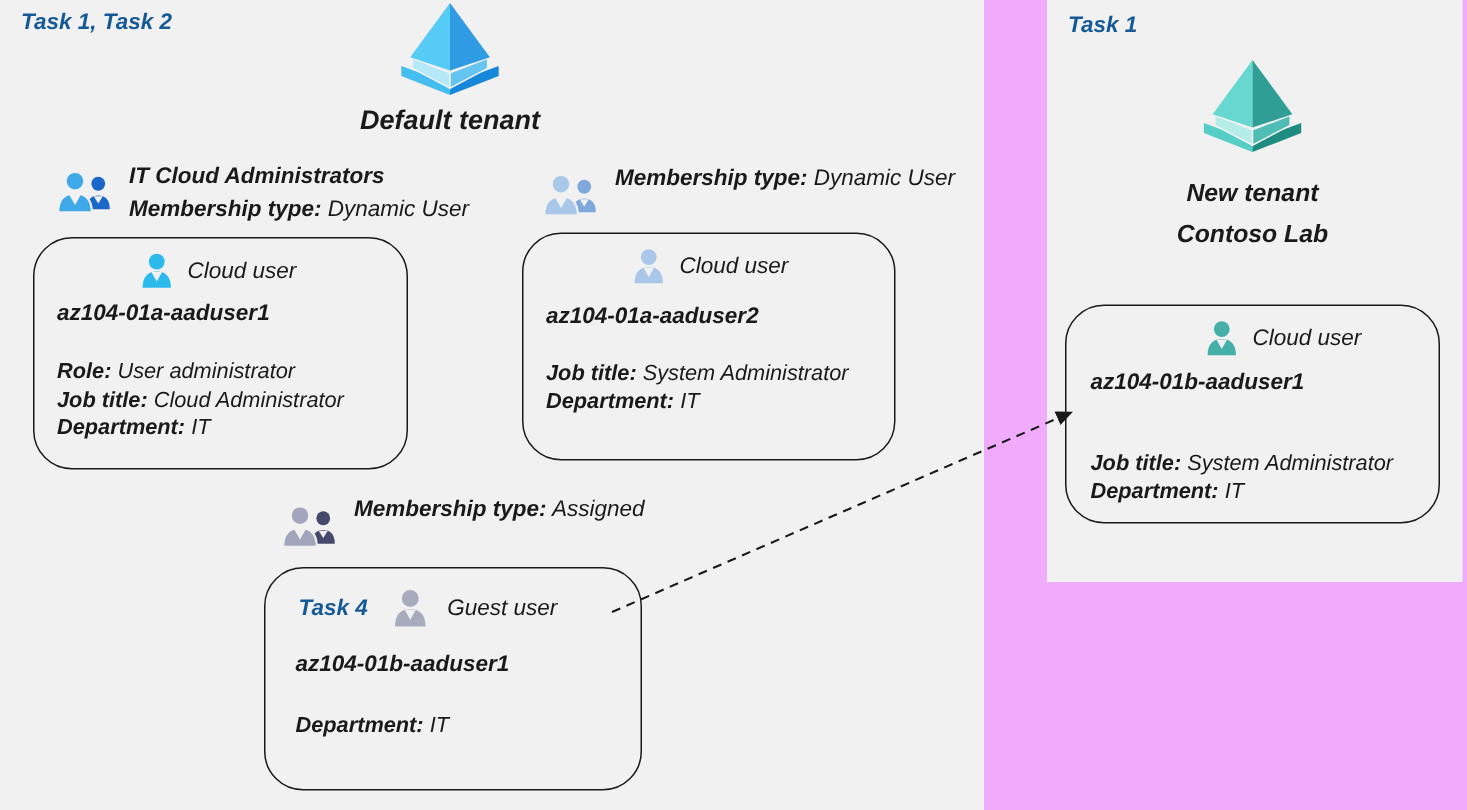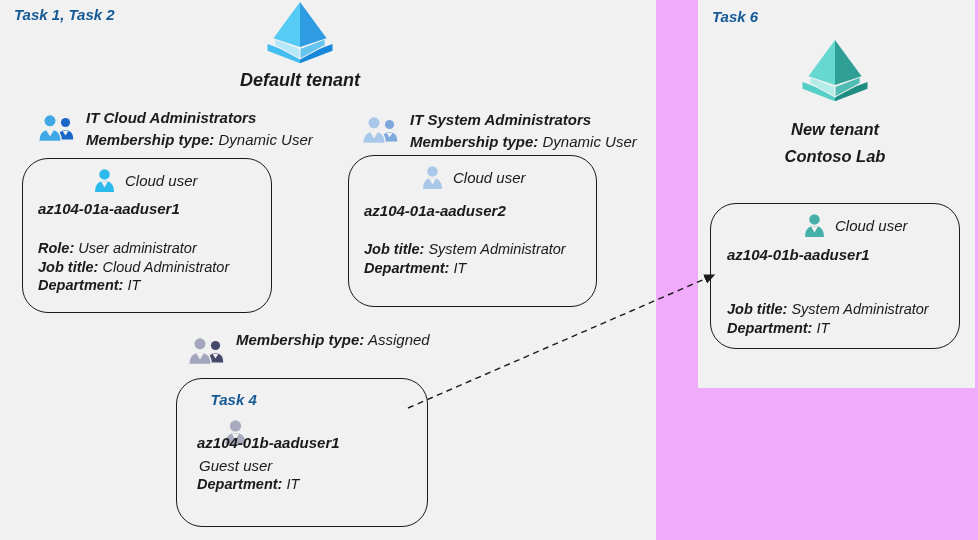--- a/index.html
+++ b/index.html
@@ -60,21 +60,20 @@
   <div class="group" style="left:361px;top:108px;">
     <svg width="40" height="32" viewBox="0 0 40 32" style="margin-top:6px;">
       <circle cx="28.5" cy="10.5" r="4.6" fill="#7FA9DC"></circle>
       <path d="M20.8,27.5 C20.8,20.8 24,18.3 28.5,18.3 C33,18.3 36.2,20.8 36.2,27.5 Z" fill="#7FA9DC"></path>
       <polygon points="25.5,18.8 31.5,18.8 28.5,23.6" fill="#F1F1F2"></polygon>
       <circle class="cut" cx="13" cy="8.8" r="6.2" fill="#A9C8E9"></circle>
       <path class="cut" d="M1.8,29.5 C1.8,20.3 6.6,17 13,17 C19.4,17 24.2,20.3 24.2,29.5 Z" fill="#A9C8E9"></path>
       <polygon points="8.8,17.4 17.2,17.4 13,24.6" fill="#F1F1F2"></polygon>
     </svg>
     <div class="gtxt">
-      <div class="gname">IT System Administrators</div>
       <div class="gmem"><b>Membership type:</b> <span>Dynamic User</span></div>
     </div>
   </div>
 
   <div class="group" style="left:187px;top:329px;">
     <svg width="40" height="32" viewBox="0 0 40 32" style="margin-top:6px;">
       <circle cx="28.5" cy="10.5" r="4.6" fill="#454A6B"></circle>
       <path d="M20.8,27.5 C20.8,20.8 24,18.3 28.5,18.3 C33,18.3 36.2,20.8 36.2,27.5 Z" fill="#454A6B"></path>
       <polygon points="25.5,18.8 31.5,18.8 28.5,23.6" fill="#F1F1F2"></polygon>
       <circle class="cut" cx="13" cy="8.8" r="6.2" fill="#A2A5BB"></circle>
@@ -113,36 +112,36 @@
       <span>Cloud user</span>
     </div>
     <div class="uname" style="left:15px;top:46px;">az104-01a-aaduser2</div>
     <div class="fields" style="left:15px;top:84px;">
       <div><b>Job title:</b> <span>System Administrator</span></div>
       <div><b>Department:</b> <span>IT</span></div>
     </div>
   </div>
 
   <div class="card" style="left:176px;top:378px;width:250px;height:147px;">
-    <div class="hdr" style="left:22px;top:12px;gap:10px;flex-direction:column;">
+    <div class="hdr" style="left:22px;top:12px;gap:10px;">
       <span class="t4">Task 4</span>
       <svg width="29" height="29" viewBox="0 0 32 32">
         <circle cx="16" cy="8.8" r="6.2" fill="#A8ABBE"></circle>
         <path d="M4.8,29.5 C4.8,20 9.6,16.6 16,16.6 C22.4,16.6 27.2,20 27.2,29.5 Z" fill="#A8ABBE"></path>
         <polygon points="11.8,17 20.2,17 16,24.4" fill="#F1F1F2"></polygon>
       </svg>
       <span>Guest user</span>
     </div>
     <div class="uname" style="left:20px;top:55px;">az104-01b-aaduser1</div>
     <div class="fields" style="left:20px;top:96px;">
       <div><b>Department:</b> <span>IT</span></div>
     </div>
   </div>
 
-  <div class="task-label" style="left:712px;top:8px;">Task 6</div>
+  <div class="task-label" style="left:712px;top:8px;">Task 1</div>
 
   <svg style="position:absolute;left:796px;top:40px;" width="78" height="62" viewBox="0 0 96 84">
     <polygon points="4,57 48,73 48,83 4,66" fill="#55CFC6"></polygon>
     <polygon points="92,57 48,73 48,83 92,66" fill="#1F8C82"></polygon>
     <polygon class="cut" points="14,50 48,63 48,77 14,59" fill="#B5ECE8"></polygon>
     <polygon class="cut" points="82,50 48,63 48,77 82,59" fill="#4FBDB3"></polygon>
     <polygon points="48,0 12,49 48,61" fill="#66D8D0"></polygon>
     <polygon points="48,0 84,49 48,61" fill="#2F9F96"></polygon>
   </svg>
 

